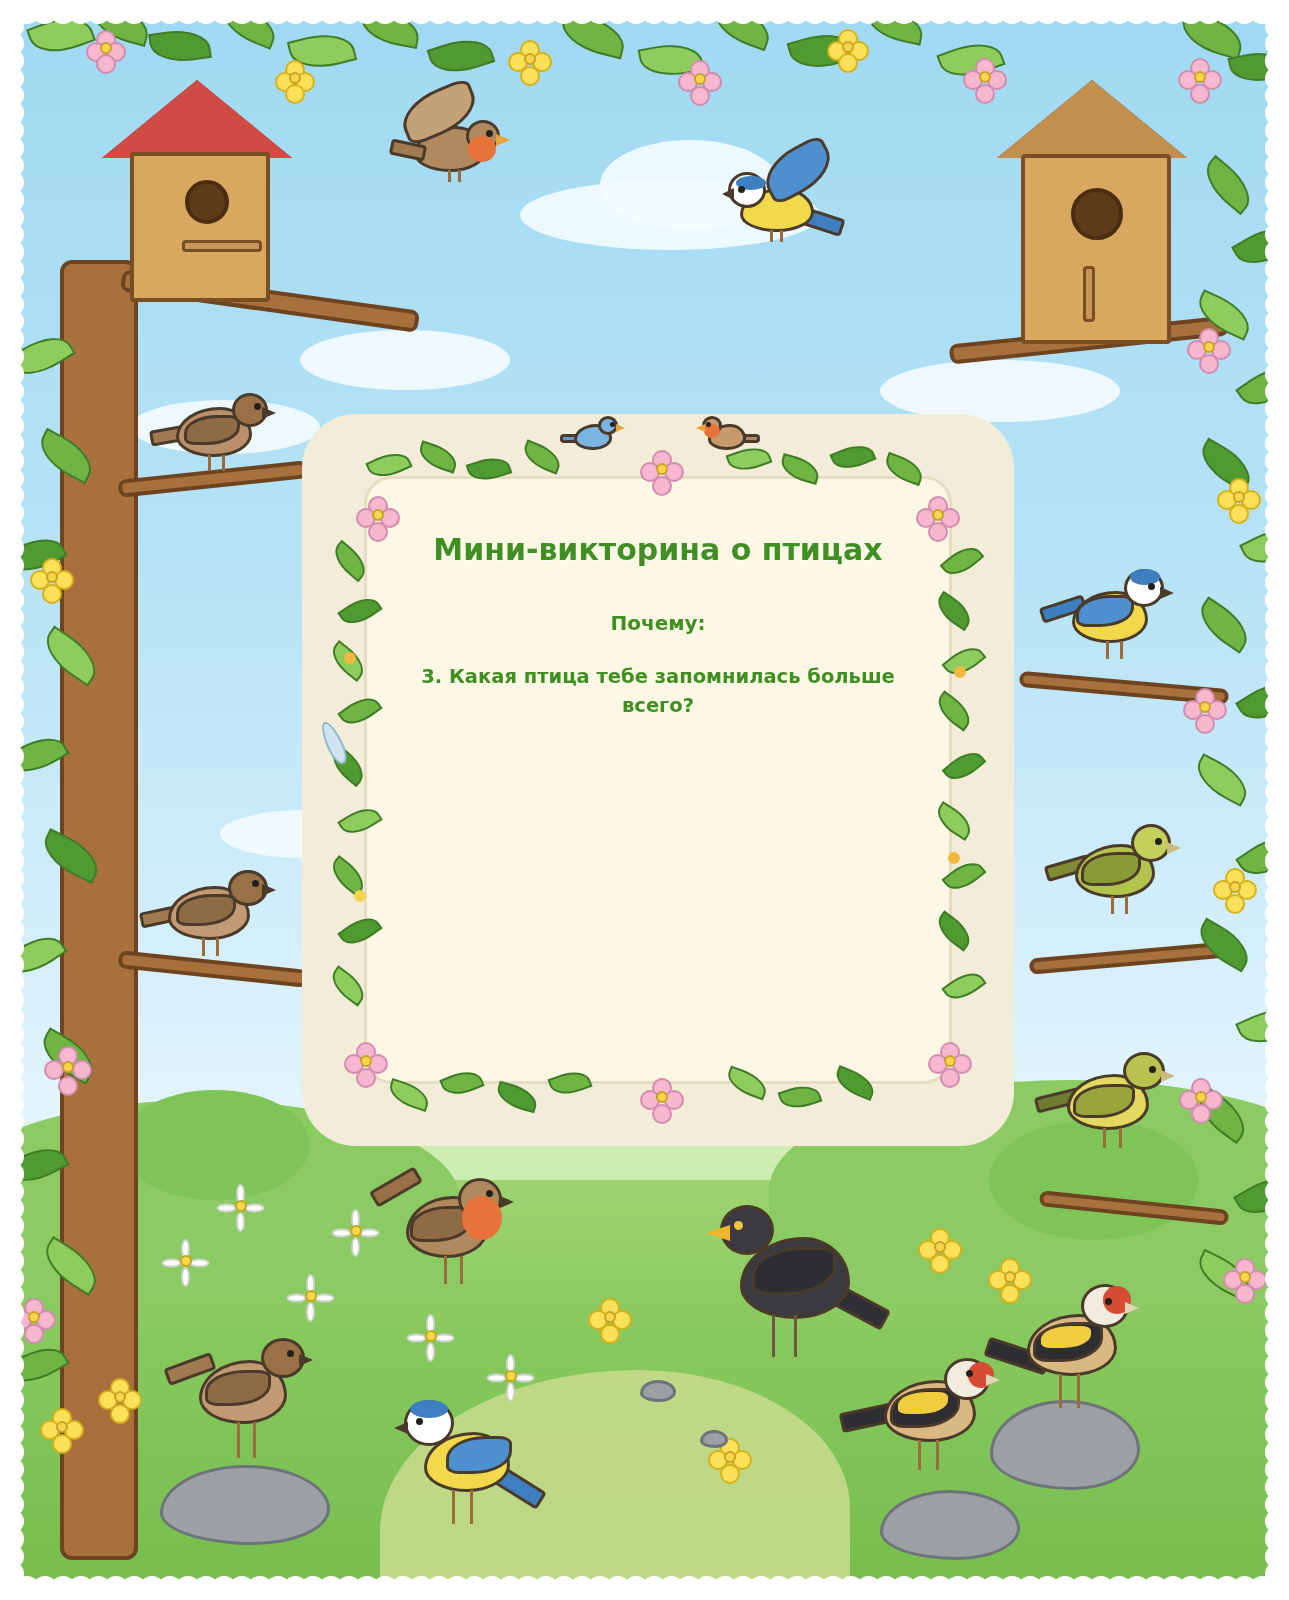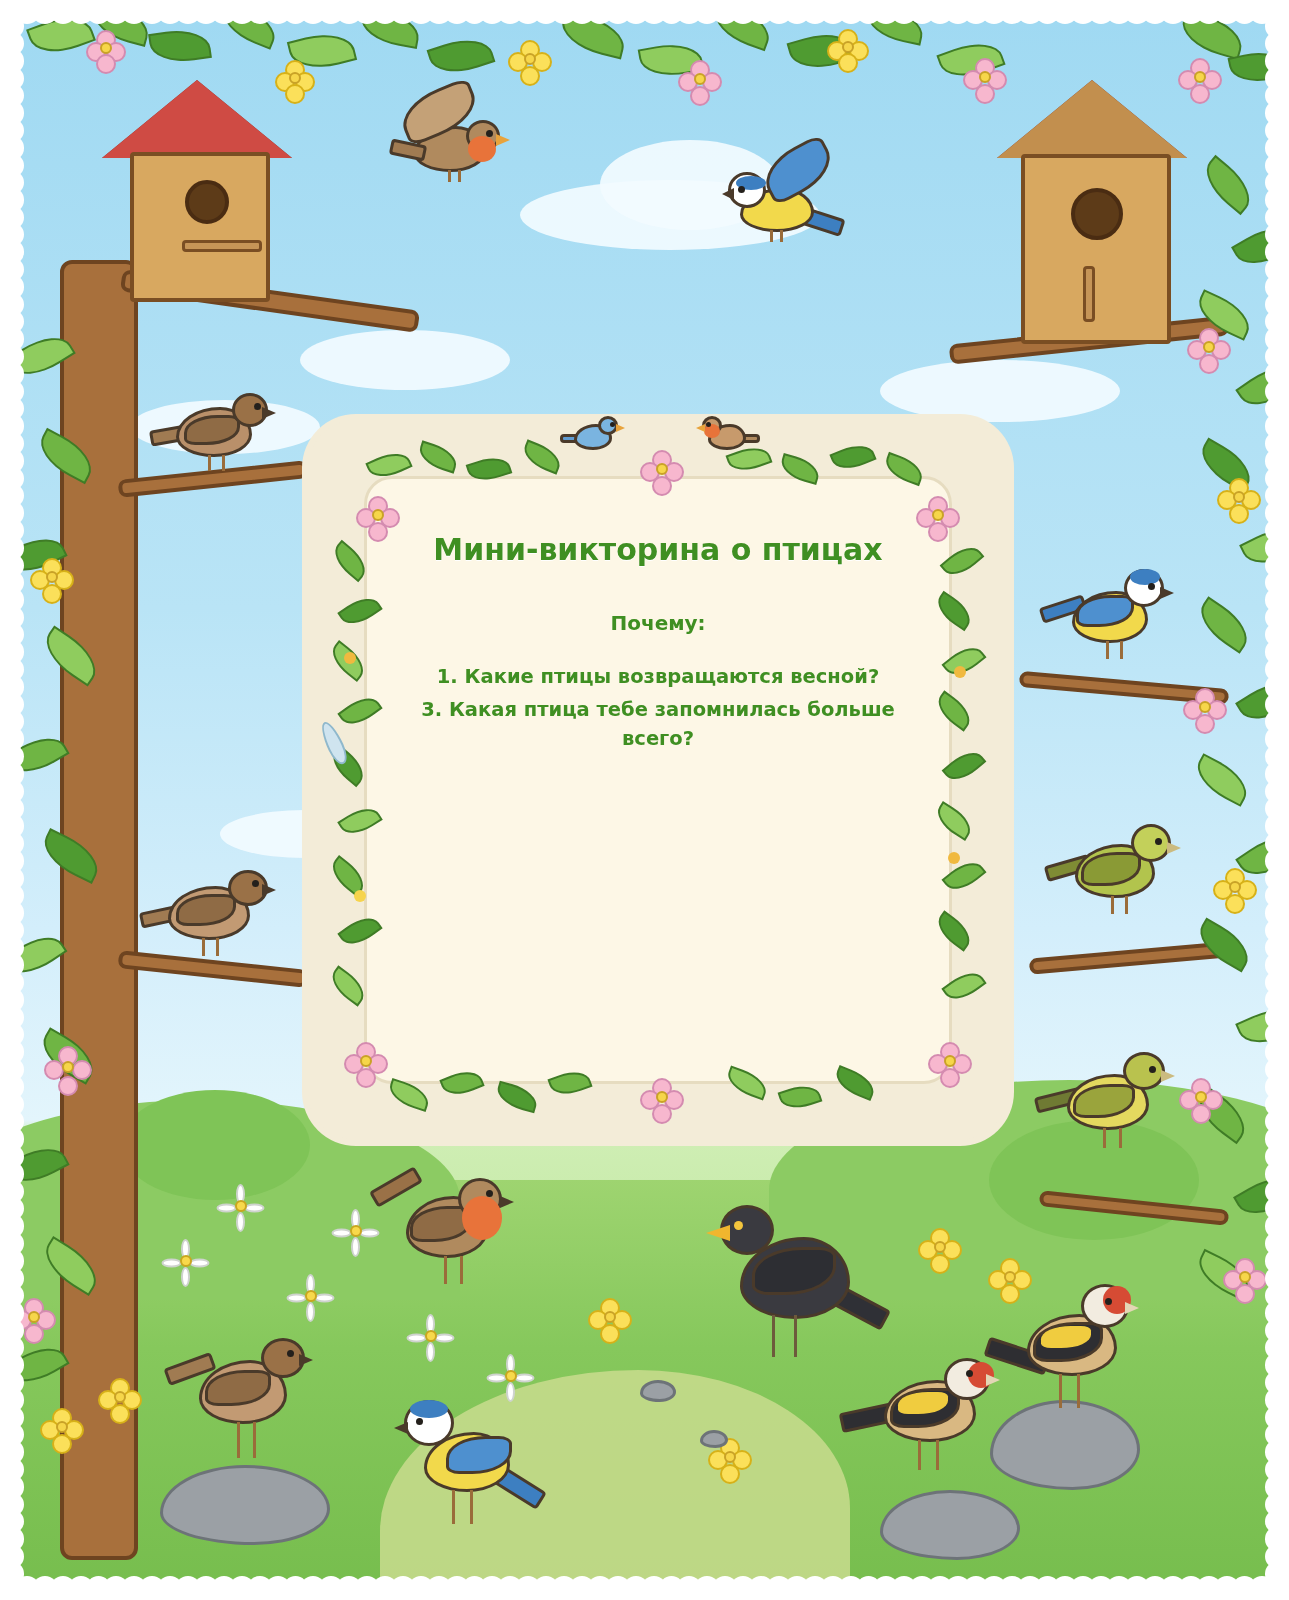--- a/index.html
+++ b/index.html
@@ -873,21 +873,20 @@
     <div class="feather" style="left:18px; top:300px;"></div>
     <span class="berry" style="left:36px; top:232px; width:12px; height:12px; background:#f0b93f;"></span>
     <span class="berry" style="left:646px; top:246px; width:12px; height:12px; background:#f0b93f;"></span>
     <span class="berry" style="left:640px; top:432px; width:12px; height:12px; background:#f0b93f;"></span>
     <span class="berry" style="left:46px; top:470px; width:12px; height:12px; background:#f6d44d;"></span>
 
     <div class="card-content">
       <h1 class="quiz-title">Мини-викторина о птицах</h1>
       <div class="quiz-subtitle">Почему:</div>
       <ul class="quiz-list">
-        <li>1. Какие птицы возвращаются весной?</li>
         <li>3. Какая птица тебе запомнилась больше всего?</li>
       </ul>
     </div>
   </div>
 
   <div style="position:absolute; inset:0; pointer-events:none;">
     <div style="position:absolute; left:0; top:0; right:0; height:14px; background:#ffffff;"></div>
     <div style="position:absolute; left:0; bottom:0; right:0; height:14px; background:#ffffff;"></div>
     <div style="position:absolute; left:0; top:0; bottom:0; width:14px; background:#ffffff;"></div>
     <div style="position:absolute; right:0; top:0; bottom:0; width:14px; background:#ffffff;"></div>

